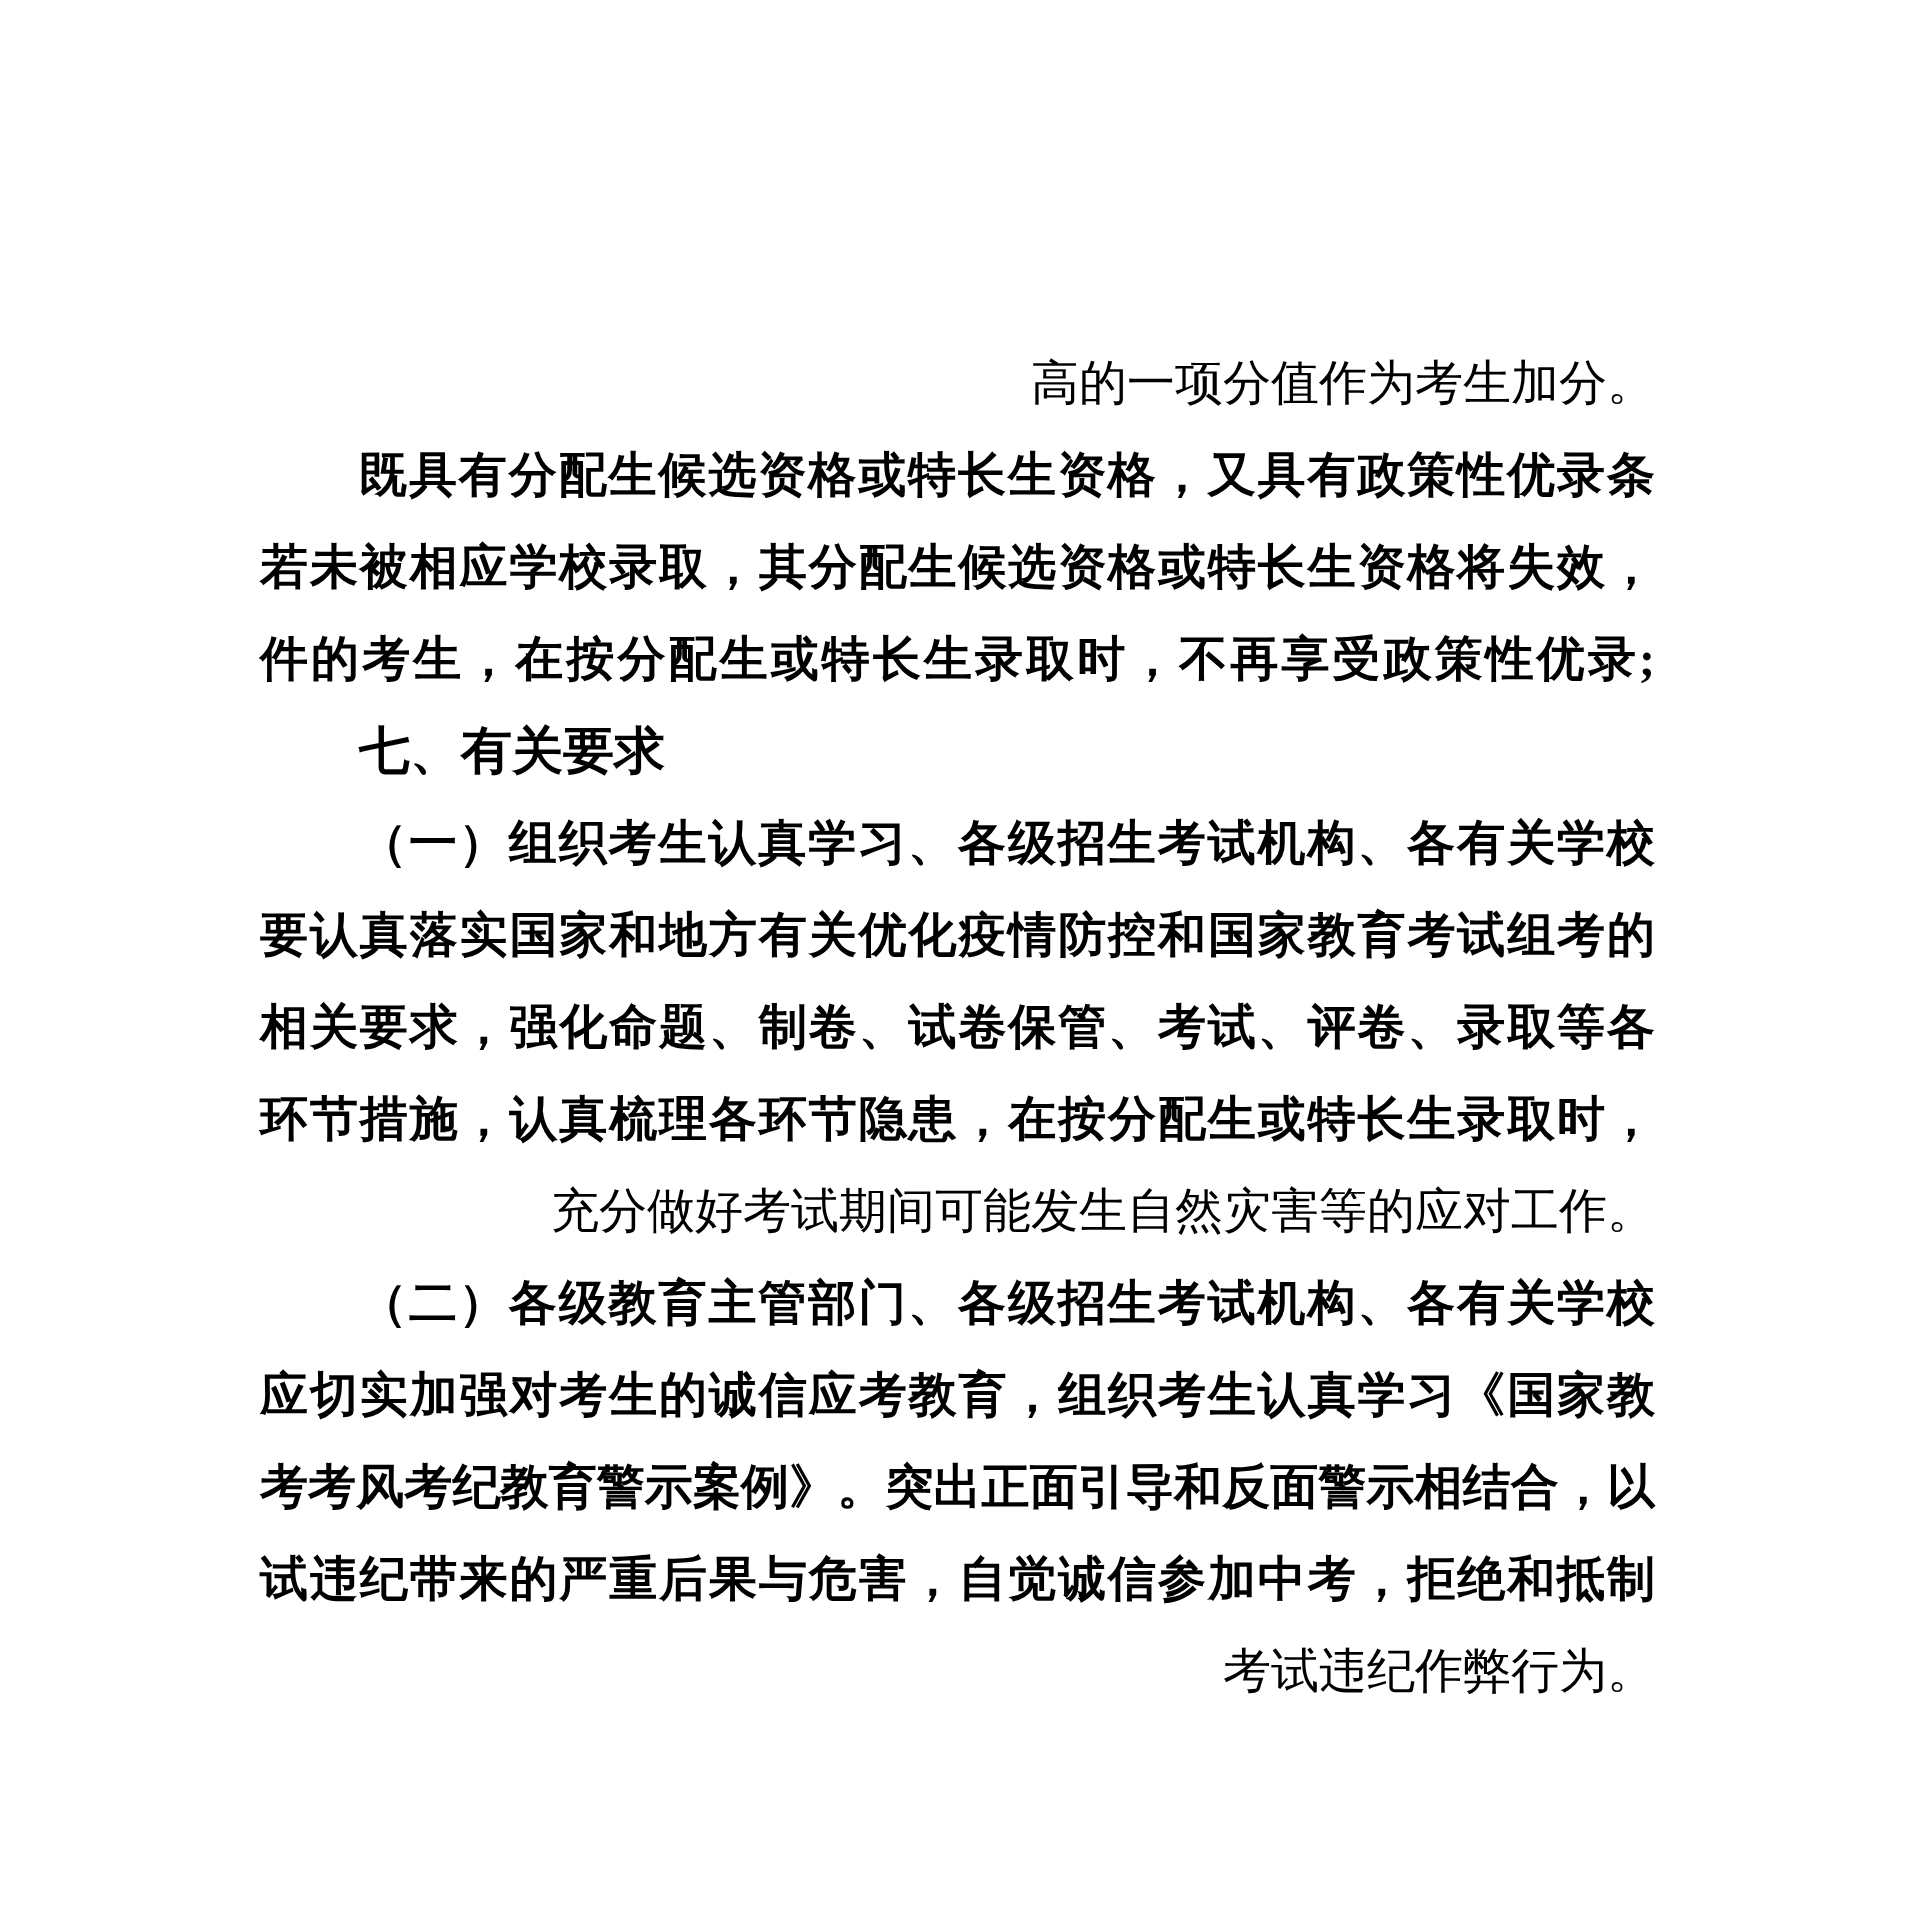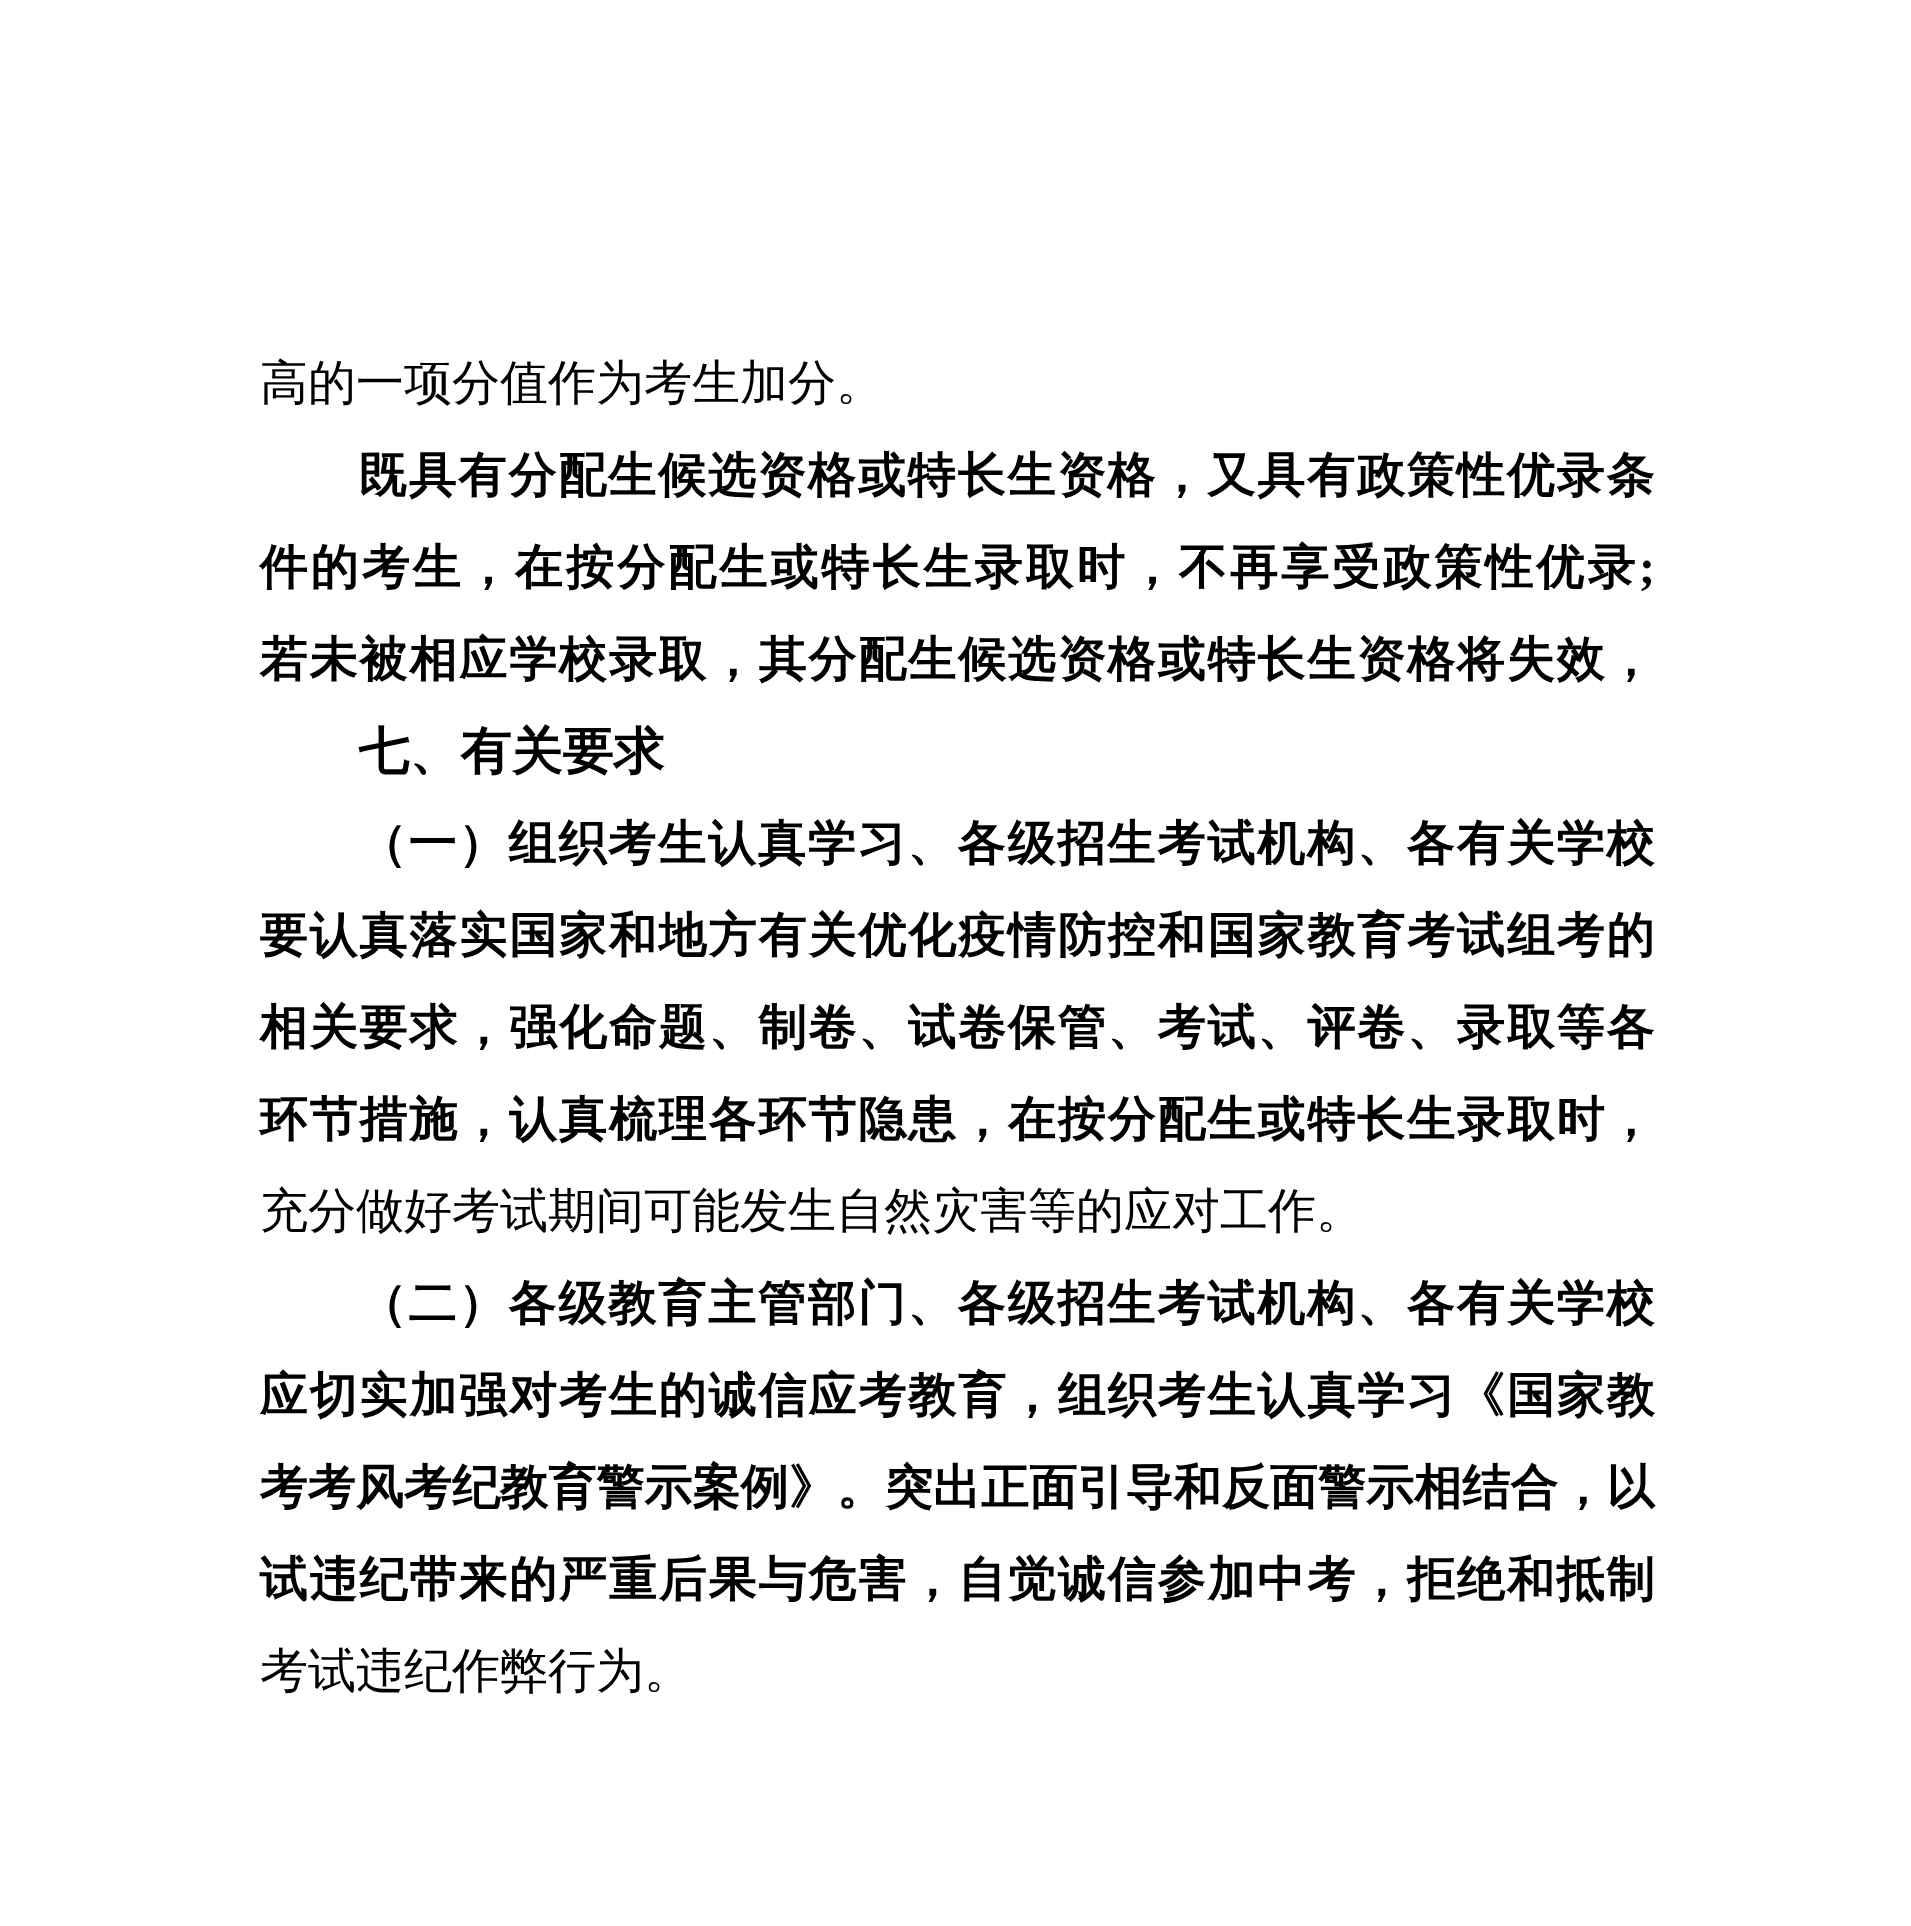--- a/index.html
+++ b/index.html
@@ -24,20 +24,21 @@
     top: 337px;
     width: 1395px;
   }
   .line {
     height: 92px;
     line-height: 92px;
     font-family: "Liberation Serif", "DejaVu Serif", serif;
     font-size: 48px;
     color: #000000;
     letter-spacing: 0;
+    text-align: right;
   }
   
   .line.j {
     text-align: justify;
     text-align-last: justify;
     font-weight: bold;
   }
   
   .line.ind {
     padding-left: 99px;
@@ -50,22 +51,22 @@
     text-align-last: left;
   }
 </style>
 </head>
 <body>
 
 <div class="page">
   <main class="text-block">
     <div class="line">高的一项分值作为考生加分。</div>
     <div class="line j ind">既具有分配生候选资格或特长生资格，又具有政策性优录条</div>
+    <div class="line j">若未被相应学校录取，其分配生候选资格或特长生资格将失效，</div>
     <div class="line j">件的考生，在按分配生或特长生录取时，不再享受政策性优录;</div>
-    <div class="line j">若未被相应学校录取，其分配生候选资格或特长生资格将失效，</div>
     <div class="line heading ind">七、有关要求</div>
     <div class="line j ind">（一）组织考生认真学习、各级招生考试机构、各有关学校</div>
     <div class="line j">要认真落实国家和地方有关优化疫情防控和国家教育考试组考的</div>
     <div class="line j">相关要求，强化命题、制卷、试卷保管、考试、评卷、录取等各</div>
     <div class="line j">环节措施，认真梳理各环节隐患，在按分配生或特长生录取时，</div>
     <div class="line">充分做好考试期间可能发生自然灾害等的应对工作。</div>
     <div class="line j ind">（二）各级教育主管部门、各级招生考试机构、各有关学校</div>
     <div class="line j">应切实加强对考生的诚信应考教育，组织考生认真学习《国家教</div>
     <div class="line j">考考风考纪教育警示案例》。突出正面引导和反面警示相结合，以</div>
     <div class="line j">试违纪带来的严重后果与危害，自觉诚信参加中考，拒绝和抵制</div>

